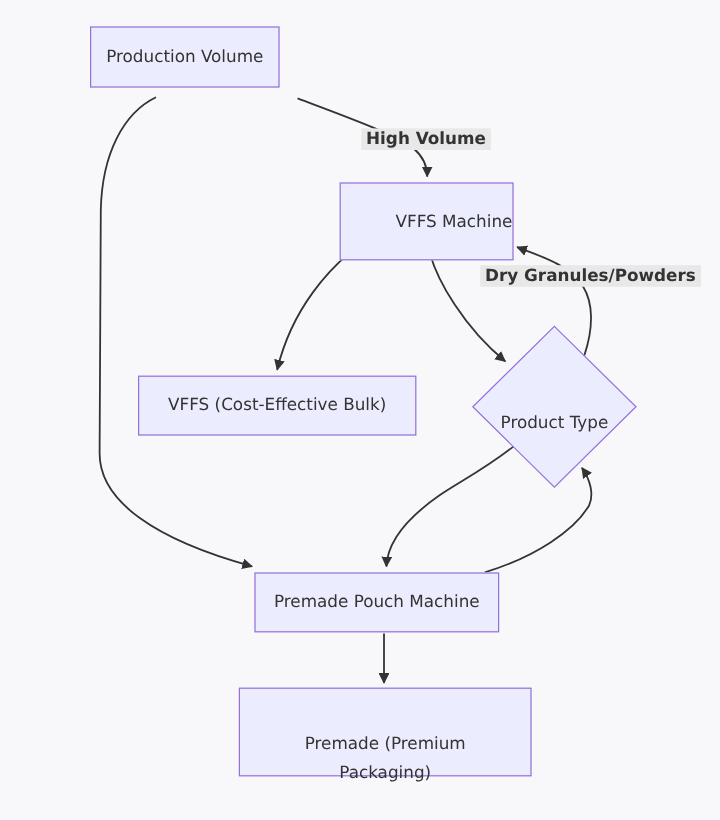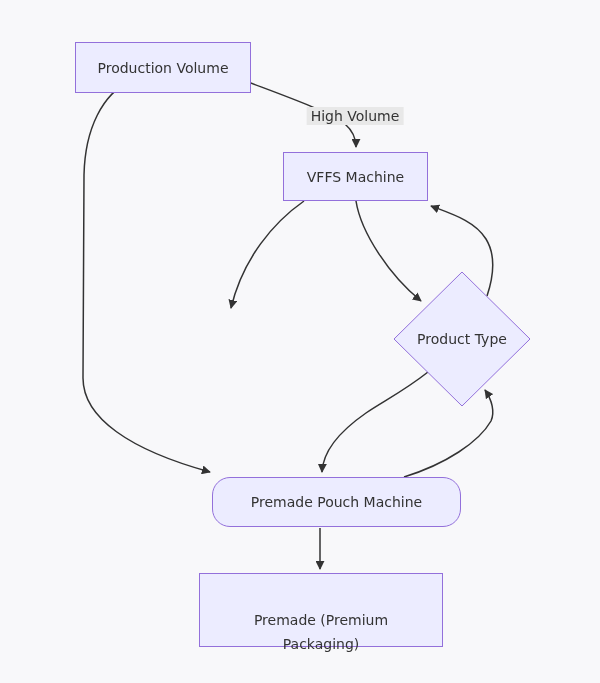--- a/index.html
+++ b/index.html
@@ -41,34 +41,35 @@
     box-sizing: border-box;
   }
   .diamond-shape {
     fill: #ececff;
     stroke: #9370db;
     stroke-width: 1px;
   }
   .diamond-label {
     position: absolute;
     left: 462px;
-    top: 339px;
+    top: 353px;
     transform: translate(-50%, -50%);
     font-size: 14px;
     white-space: nowrap;
     z-index: 3;
   }
   .edge-label {
     position: absolute;
     transform: translate(-50%, -50%);
     background: #e8e8e8;
     padding: 1px 4px;
     font-size: 14px;
     white-space: nowrap;
     z-index: 2;
+    font-weight: bold;
   }
   .wrap-label {
     display: inline-block;
     max-width: 190px;
     margin-top: 44px;
   }
 </style>
 </head>
 <body>
 
@@ -93,37 +94,41 @@
 
     <path class="edge" d="M 428,372 C 404,391 382,402 366,413 C 343,429 323,449 322,472" marker-end="url(#arrow)"></path>
 
     <path class="edge" d="M 404,477 C 446,464 479,442 491,421 C 495,412 492,400 485,390" marker-end="url(#arrow)"></path>
 
     <path class="edge" d="M 320,528 L 320,569" marker-end="url(#arrow)"></path>
 
     <polygon class="diamond-shape" points="462,272 530,339 462,406 394,339"></polygon>
   </svg>
 
-  <div class="node" style="left:75px; top:42px; width:176px; height:51px;">
+  <div class="node" style="left:75px; top:22px; width:158px; height:51px;">
     <span>Production Volume</span>
   </div>
 
-  <div class="node" style="left:283px; top:152px; width:145px; height:49px;">
+  <div class="node" style="left:283px; top:152px; width:145px; height:65px;justify-content:flex-end;">
     <span>VFFS Machine</span>
   </div>
 
+  <div class="node" style="left:115px; top:313px; width:232px; height:50px;">
+    <span>VFFS (Cost-Effective Bulk)</span>
+  </div>
 
-  <div class="node" style="left:212px; top:477px; width:249px; height:50px;border-radius:18px;">
+  <div class="node" style="left:212px; top:477px; width:204px; height:50px;">
     <span>Premade Pouch Machine</span>
   </div>
 
   <div class="node" style="left:199px; top:573px; width:244px; height:74px;">
     <span class="wrap-label">Premade (Premium Packaging)</span>
   </div>
 
   <div class="diamond-label">Product Type</div>
 
   <div class="edge-label" style="left:355px; top:116px;">High Volume</div>
 
 
+  <div class="edge-label" style="left:492px; top:230px;">Dry Granules/Powders</div>
 
 
 </div>
 
 </body></html>

